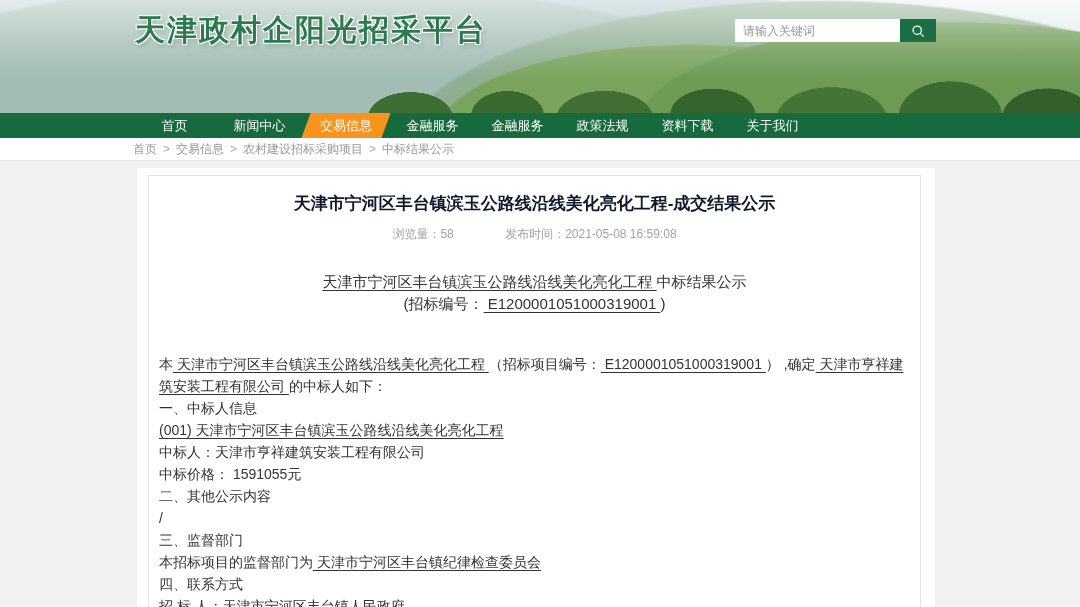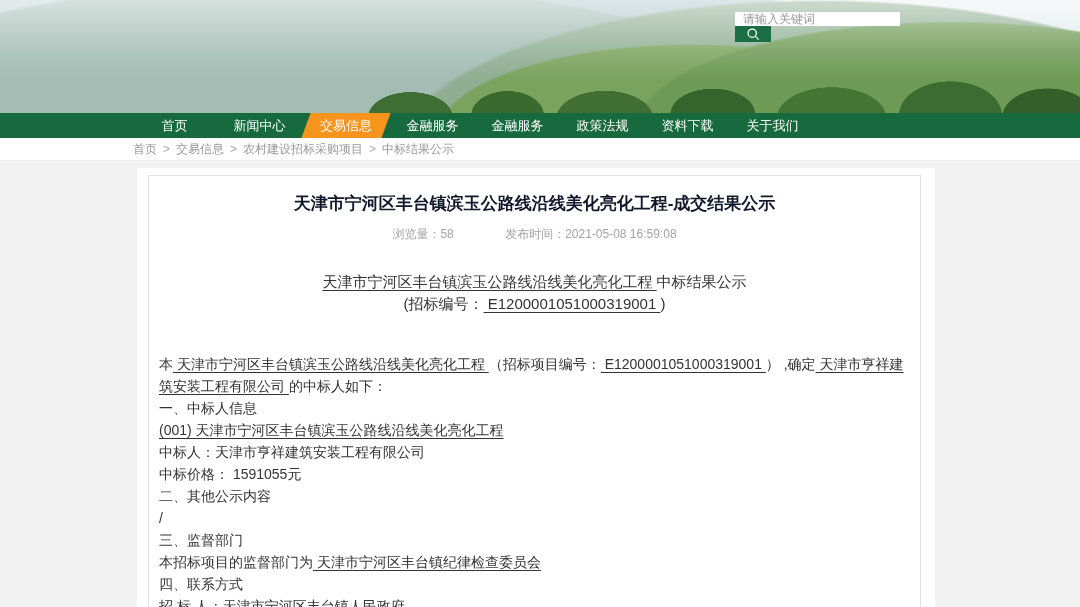--- a/index.html
+++ b/index.html
@@ -24,21 +24,21 @@
       radial-gradient(900px 300px at 28% 145%, #a3bdb4 60%, transparent 61%),
       radial-gradient(800px 420px at 45% 180%, #b3c8cd 60%, transparent 61%),
       radial-gradient(1000px 520px at 8% 195%, #c2d4d8 60%, transparent 61%),
       linear-gradient(180deg, #edf2f1 0%, #d9e6e7 45%, #c6d8d9 100%);
   }
   .banner-haze { position:absolute; inset:0;
     background:linear-gradient(180deg, rgba(255,255,255,.55) 0%, rgba(255,255,255,.15) 45%, rgba(255,255,255,0) 70%); }
   .site-title { position:absolute; left:135px; top:10px; font-size:30px; font-weight:bold;
     letter-spacing:2px; color:#2b7b4e;
     text-shadow:-1px -1px 0 #fff, 1px -1px 0 #fff, -1px 1px 0 #fff, 1px 1px 0 #fff, 2px 3px 4px rgba(60,90,70,.25); }
-  .search-wrap { position:absolute; left:735px; top:12px; height:23px; display:flex;flex-direction:column; }
+  .search-wrap { position:absolute; left:735px; top:19px; height:23px; display:flex; }
   .search-input { width:165px; height:23px; border:none; background:#ffffff; font-size:12px;
     color:#555; padding:0 8px; outline:none; }
   .search-input::placeholder { color:#999; }
   .search-btn { width:36px; height:23px; border:none; background:#1b6e44; cursor:pointer;
     display:flex; align-items:center; justify-content:center; }
 
   
   .nav { position:absolute; left:0; top:113px; width:1080px; height:25px; background:#17693e;
     display:flex; align-items:stretch; padding-left:132px; }
   .nav-item { width:85px; color:#ffffff; font-size:13px; line-height:25px; text-align:center; cursor:pointer; }
@@ -64,20 +64,21 @@
   .u { text-decoration:underline; text-underline-offset:3px; }
 </style>
 </head>
 <body>
 
 <div class="page">
 
   <header class="banner">
     <div class="banner-art"></div>
     <div class="banner-haze"></div>
+    <h1 class="site-title">天津政村企阳光招采平台</h1>
     <div class="search-wrap">
       <input class="search-input" type="text" placeholder="请输入关键词" style="">
       <button class="search-btn">
         <span style="display:flex;">
           <svg width="16" height="16" viewBox="0 0 20 20">
             <circle cx="9" cy="9" r="5.2" fill="none" stroke="#ffffff" stroke-width="1.6"></circle>
             <line x1="13" y1="13" x2="17" y2="17" stroke="#ffffff" stroke-width="1.6"></line>
           </svg>
         </span>
       </button>

